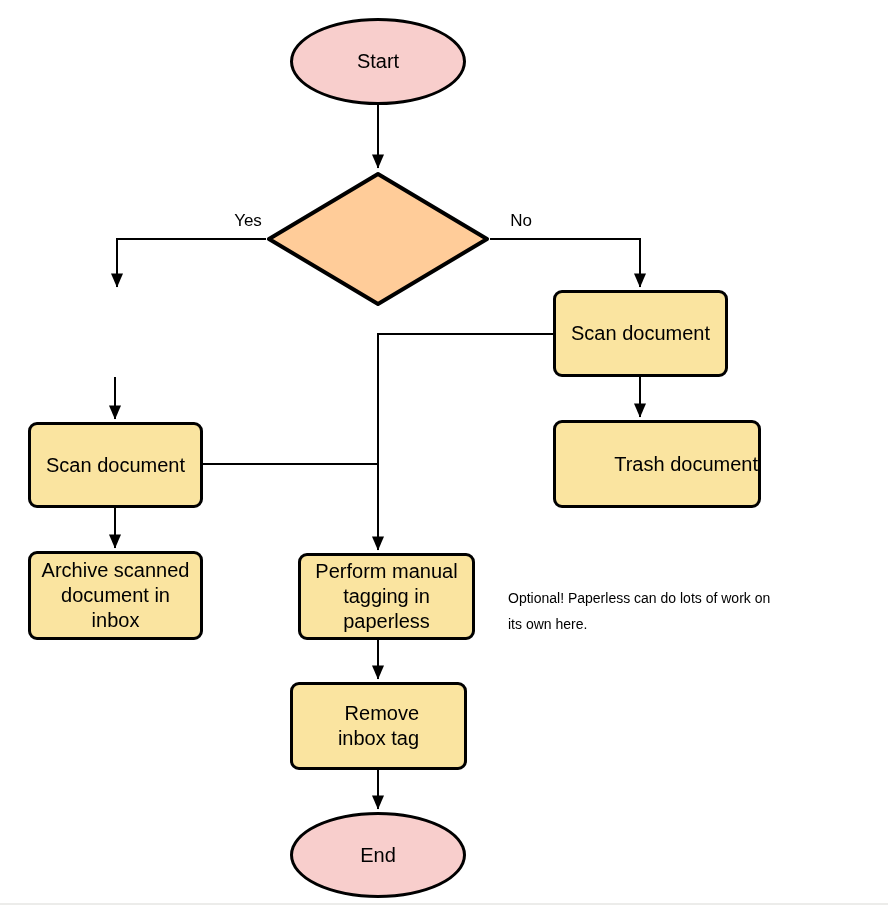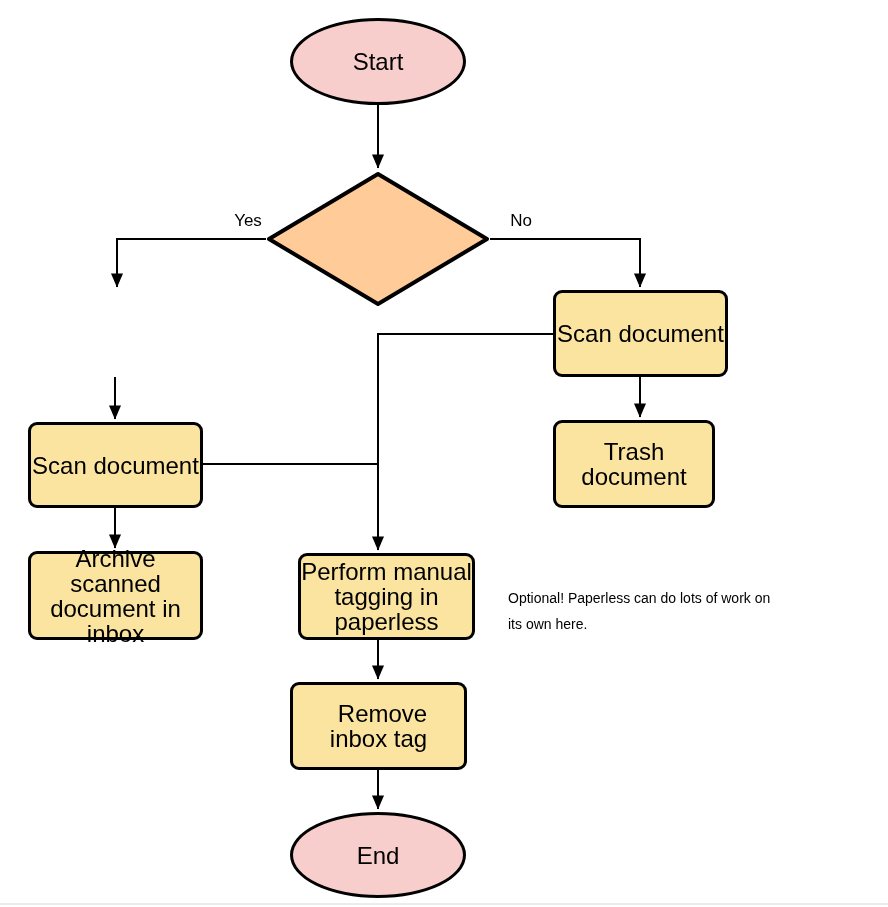--- a/index.html
+++ b/index.html
@@ -10,21 +10,21 @@
     color:#000;
   }
   .edges {
     position:absolute; left:0; top:0; width:888px; height:907px;
     pointer-events:none;
   }
   .edges polyline, .edges line { fill:none; stroke:var(--stroke,#000); stroke-width:2; }
   .node {
     position:absolute; box-sizing:border-box;
     display:flex; align-items:center; justify-content:center;
-    text-align:center; font-size:24px; line-height:25px;
+    text-align:center; font-size:20px; line-height:25px;
   }
   .node-label { white-space:pre-line; }
   .process {
     background:var(--process-fill,#fae4a0);
     border:3px solid var(--stroke,#000);
     border-radius:9px;
   }
   .terminal {
     background:var(--terminal-fill,#f8cecc);
     border:3px solid var(--stroke,#000);
@@ -47,21 +47,21 @@
     position:absolute; left:0; top:903px; width:888px; height:2px;
     background:#ececea;
   }
   
   #n-start   { left:290px; top:18px;  width:176px; height:87px; }
   #n-decide  { left:266px; top:171px; width:224px; height:136px; }
   #n-writeasn{ left:28px;  top:290px; width:175px; height:87px; }
   #n-scanl   { left:28px;  top:422px; width:175px; height:86px; }
   #n-archive { left:28px;  top:551px; width:175px; height:89px; }
   #n-scanr   { left:553px; top:290px; width:175px; height:87px; }
-  #n-trash   { left:553px; top:420px; width:162px; height:88px; }
+  #n-trash   { left:553px; top:420px; width:208px; height:88px;justify-content:flex-end; }
   #n-tag     { left:298px; top:553px; width:177px; height:87px; }
   #n-remove  { left:290px; top:682px; width:177px; height:88px;text-align:right; }
   #n-end     { left:290px; top:812px; width:176px; height:86px; }
   #lbl-yes   { left:228px; top:211px;margin-left:20px; }
   #lbl-no    { left:521px; top:211px; }
 </style>
 </head>
 <body>
 
 <div class="canvas">

